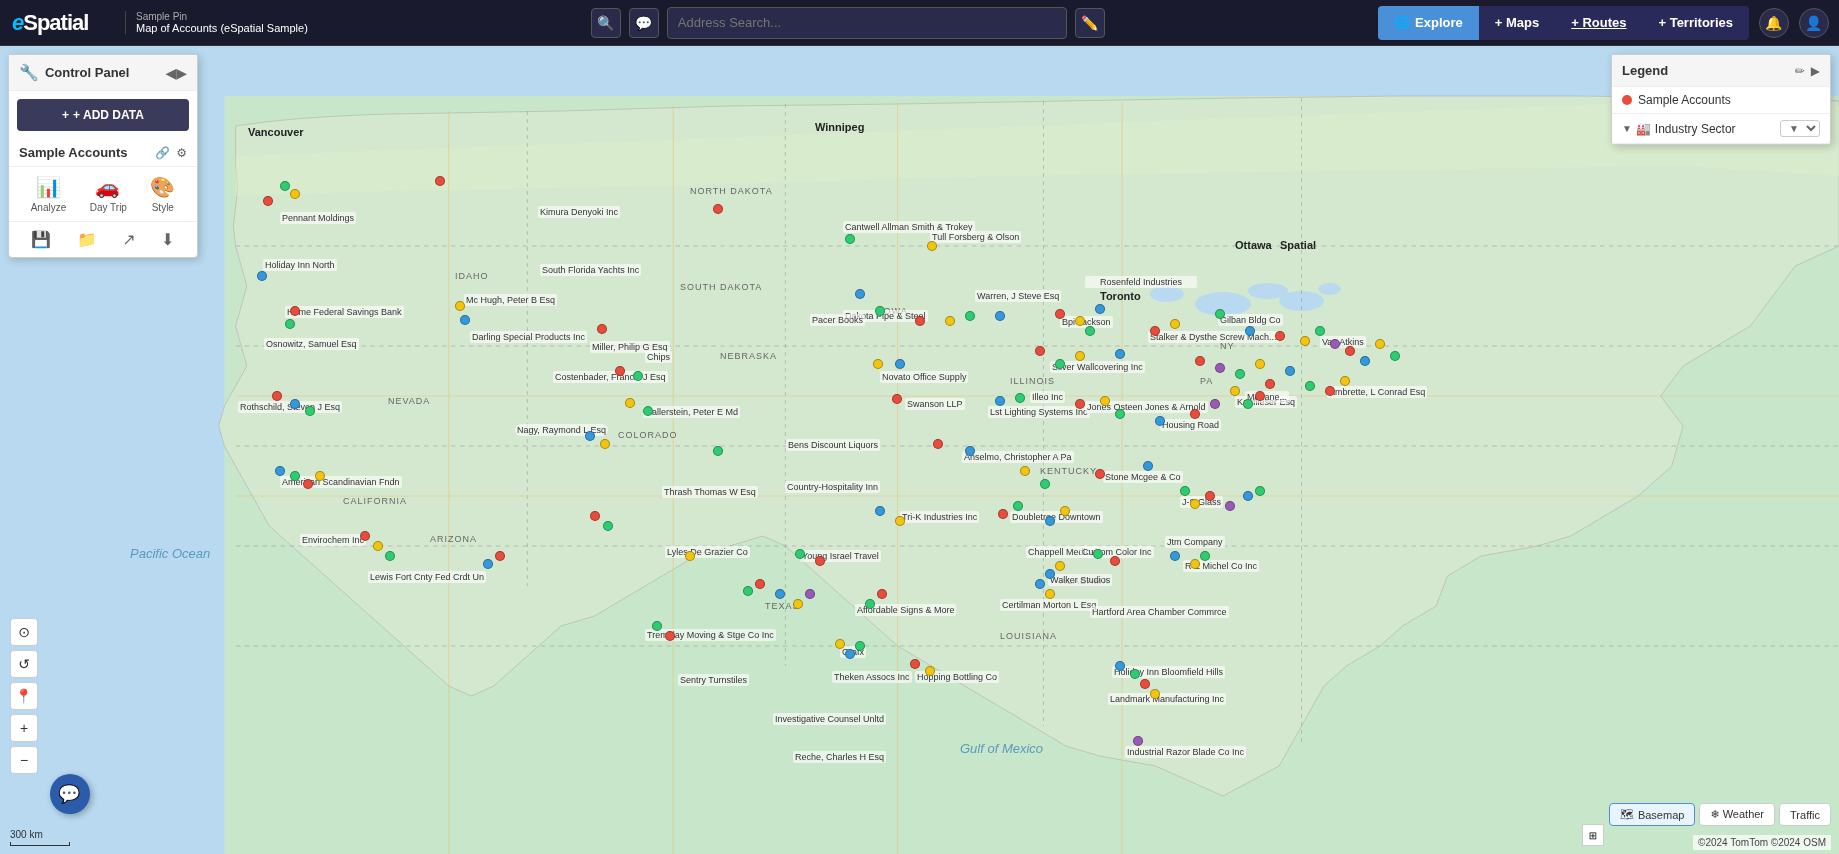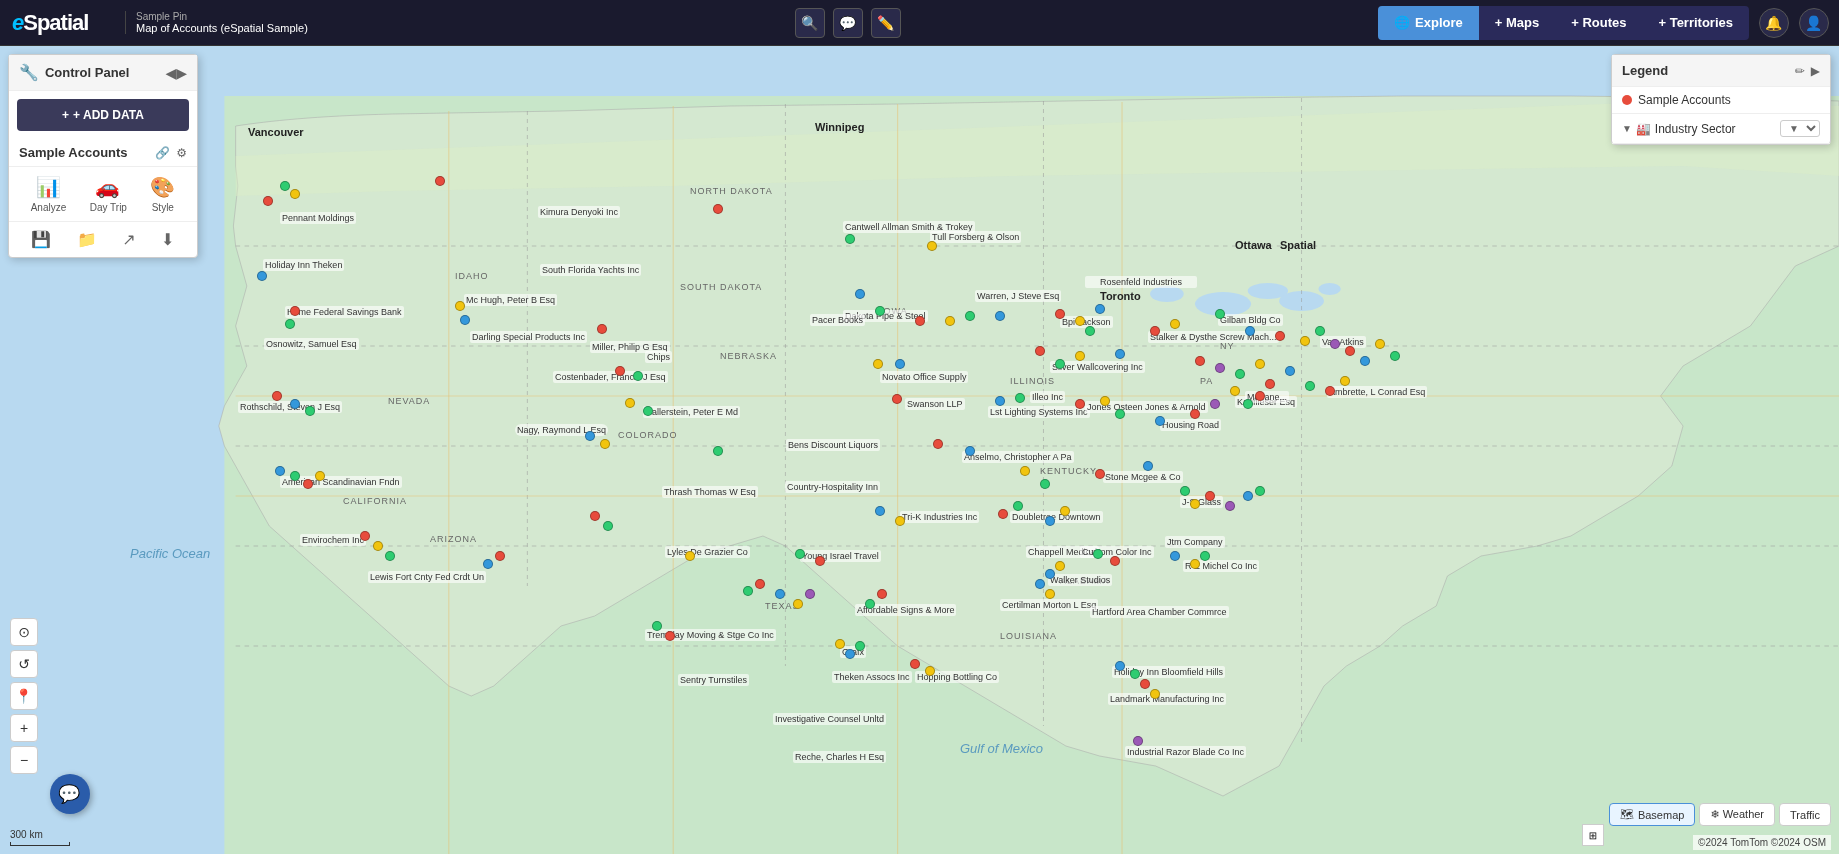--- a/index.html
+++ b/index.html
@@ -42,21 +42,21 @@
       border-radius: 4px; display: flex; align-items: center; justify-content: center;
       cursor: pointer; color: #aaa; font-size: 14px;
     }
     #nav-buttons { display: flex; align-items: center; gap: 0; margin-right: 10px; }
     .nav-btn {
       height: 34px; padding: 0 16px; border: none; cursor: pointer;
       font-size: 13px; font-weight: bold; display: flex; align-items: center; gap: 5px;
     }
     #btn-explore { background: #4a90d9; color: white; border-radius: 4px 0 0 4px; }
     #btn-maps { background: #2a2a5a; color: white; }
-    #btn-routes { background: #2a2a5a; color: white; }
+    #btn-routes { background: #2a2a5a; color: white; text-decoration: underline; }
     #btn-territories { background: #2a2a5a; color: white; border-radius: 0 4px 4px 0; }
     #user-icons { display: flex; align-items: center; gap: 10px; padding-right: 10px; }
     .user-icon-btn {
       width: 30px; height: 30px; background: #2a2a4a; border: 1px solid #555;
       border-radius: 50%; display: flex; align-items: center; justify-content: center;
       cursor: pointer; color: #aaa; font-size: 14px;
     }
 
     
     #map-container {
@@ -228,20 +228,21 @@
       <span id="logo-e" style="color:#00bfff;font-size:22px;font-weight:bold;font-style:italic;">e</span><span style="color:white;font-size:22px;font-weight:bold;">Spatial</span>
     </span>
   </div>
   <div id="pin-area">
     <span id="sample-pin-label" style="color:#aaa;font-size:10px;">Sample Pin</span>
     <span id="map-title" style="color:white;font-size:11px;">Map of Accounts (eSpatial Sample)</span>
   </div>
   <div id="search-area">
     <div class="search-icon-btn">🔍</div>
     <div class="search-icon-btn">💬</div>
+    <input id="address-search-input" type="text" placeholder="Address Search..." style="">
     <div class="draw-icon-btn">✏️</div>
   </div>
   <div id="nav-buttons">
     <button id="btn-explore" class="nav-btn">
       <span>🌐</span>
       <span>Explore</span>
     </button>
     <button id="btn-maps" class="nav-btn">
       <span>+ Maps</span>
     </button>
@@ -376,21 +377,21 @@
       <div class="map-label" style="left: 678px; top: 628px; font-size: 9px; color: rgb(51, 51, 51); background: rgba(255, 255, 255, 0.6); padding: 1px 2px; border-radius: 2px;">Sentry Turnstiles</div>
       <div class="map-label" style="left: 832px; top: 625px; font-size: 9px; color: rgb(51, 51, 51); background: rgba(255, 255, 255, 0.6); padding: 1px 2px; border-radius: 2px;">Theken Assocs Inc</div>
       <div class="map-label" style="left: 915px; top: 625px; font-size: 9px; color: rgb(51, 51, 51); background: rgba(255, 255, 255, 0.6); padding: 1px 2px; border-radius: 2px;">Hopping Bottling Co</div>
       <div class="map-label" style="left: 1112px; top: 620px; font-size: 9px; color: rgb(51, 51, 51); background: rgba(255, 255, 255, 0.6); padding: 1px 2px; border-radius: 2px;">Holiday Inn Bloomfield Hills</div>
       <div class="map-label" style="left: 1108px; top: 647px; font-size: 9px; color: rgb(51, 51, 51); background: rgba(255, 255, 255, 0.6); padding: 1px 2px; border-radius: 2px;">Landmark Manufacturing Inc</div>
       <div class="map-label" style="left: 1060px; top: 270px; font-size: 9px; color: rgb(51, 51, 51); background: rgba(255, 255, 255, 0.6); padding: 1px 2px; border-radius: 2px;">Bpi Jackson</div>
       <div class="map-label" style="left: 975px; top: 244px; font-size: 9px; color: rgb(51, 51, 51); background: rgba(255, 255, 255, 0.6); padding: 1px 2px; border-radius: 2px;">Warren, J Steve Esq</div>
       <div class="map-label" style="left: 773px; top: 667px; font-size: 9px; color: rgb(51, 51, 51); background: rgba(255, 255, 255, 0.6); padding: 1px 2px; border-radius: 2px;">Investigative Counsel Unltd</div>
       <div class="map-label" style="left: 793px; top: 705px; font-size: 9px; color: rgb(51, 51, 51); background: rgba(255, 255, 255, 0.6); padding: 1px 2px; border-radius: 2px;">Reche, Charles H Esq</div>
       <div class="map-label" style="left: 1125px; top: 700px; font-size: 9px; color: rgb(51, 51, 51); background: rgba(255, 255, 255, 0.6); padding: 1px 2px; border-radius: 2px; text-align: right;">Industrial Razor Blade Co Inc</div>
-      <div class="map-label" style="left: 263px; top: 213px; font-size: 9px; color: rgb(51, 51, 51); background: rgba(255, 255, 255, 0.6); padding: 1px 2px; border-radius: 2px;">Holiday Inn Theken</div>
+      <div class="map-label" style="left: 263px; top: 213px; font-size: 9px; color: rgb(51, 51, 51); background: rgba(255, 255, 255, 0.6); padding: 1px 2px; border-radius: 2px;">Holiday Inn North</div>
       <div class="map-label" style="left: 1245px; top: 345px; font-size: 9px; color: rgb(51, 51, 51); background: rgba(255, 255, 255, 0.6); padding: 1px 2px; border-radius: 2px;">Mebane...</div>
     </div>
 
   <div id="data-points-container">
       <div class="data-point" style="left: 285px; top: 140px; background: rgb(46, 204, 113);"></div>
       <div class="data-point" style="left: 268px; top: 155px; background: rgb(231, 76, 60);"></div>
       <div class="data-point" style="left: 295px; top: 148px; background: rgb(241, 196, 15);"></div>
       <div class="data-point" style="left: 440px; top: 135px; background: rgb(231, 76, 60);"></div>
       <div class="data-point" style="left: 718px; top: 163px; background: rgb(231, 76, 60);"></div>
       <div class="data-point" style="left: 850px; top: 193px; background: rgb(46, 204, 113);"></div>

